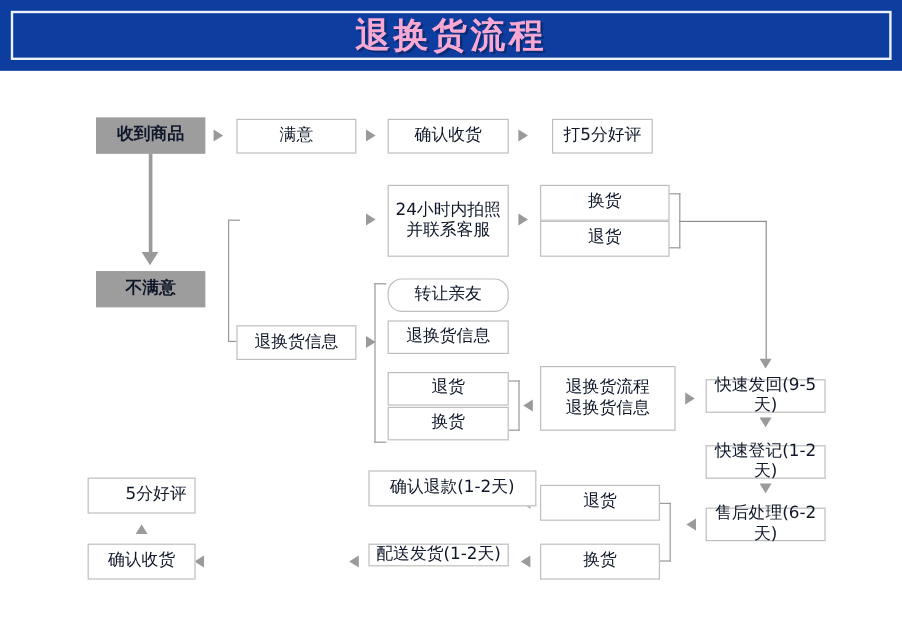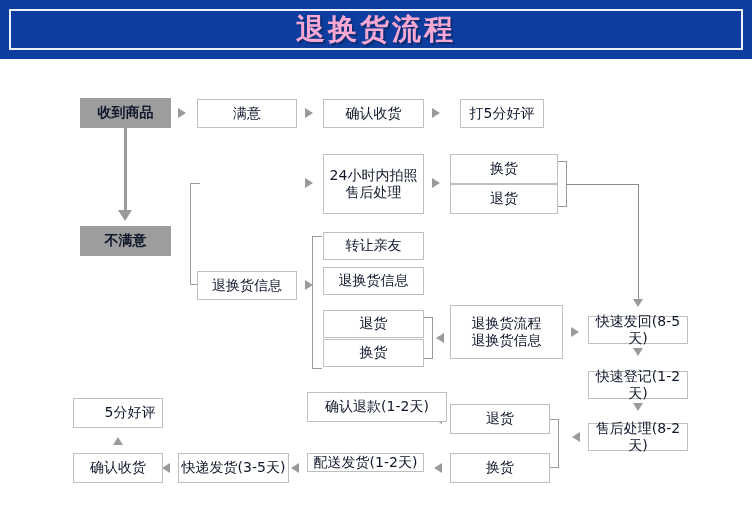--- a/index.html
+++ b/index.html
@@ -166,77 +166,76 @@
   <div class="arr arr-d big" style="left:118px; top:210px;"></div>
 
   <div class="box filled" style="left:80px; top:226px; width:91px; height:30px;">不满意</div>
 
   <div class="bracket-l" style="left:190px; top:183px; width:10px; height:102px;"></div>
 
 
   <div class="arr arr-r" style="left:305px; top:178px;"></div>
 
   <div class="box" style="left:323px; top:154px; width:101px; height:60px;">24小时内拍照
-售后处理</div>
+并联系客服</div>
 
   <div class="arr arr-r" style="left:432px; top:178px;"></div>
 
   <div class="box" style="left:450px; top:154px; width:108px; height:30px;">换货</div>
   <div class="box" style="left:450px; top:184px; width:108px; height:30px;">退货</div>
 
   <div class="bracket-r" style="left:558px; top:161px; width:9px; height:46px;"></div>
   <div class="hline" style="left:566px; top:184px; width:73px;"></div>
   <div class="vline" style="left:638px; top:184px; height:116px;"></div>
   <div class="arr arr-d" style="left:633px; top:299px;"></div>
 
   <div class="box" style="left:197px; top:271px; width:100px; height:29px;">退换货信息</div>
 
   <div class="arr arr-r" style="left:305px; top:280px;"></div>
 
   <div class="bracket-l" style="left:312px; top:236px; width:10px; height:133px;"></div>
 
-  <div class="box" style="left:323px; top:232px; width:101px; height:28px;">转让亲友</div>
+  <div class="box" style="left:323px; top:232px; width:101px; height:28px;border-radius:12px;">转让亲友</div>
   <div class="box" style="left:323px; top:267px; width:101px; height:28px;">退换货信息</div>
   <div class="box" style="left:323px; top:310px; width:101px; height:28px;">退货</div>
   <div class="box" style="left:323px; top:339px; width:101px; height:28px;">换货</div>
 
   <div class="bracket-r" style="left:424px; top:317px; width:9px; height:42px;"></div>
   <div class="arr arr-l" style="left:436px; top:333px;"></div>
 
   <div class="box" style="left:450px; top:305px; width:113px; height:54px;">退换货流程
 退换货信息</div>
 
   <div class="arr arr-r" style="left:571px; top:327px;"></div>
 
-  <div class="box" style="left:588px; top:316px; width:100px; height:28px;">快速发回(8-5天)</div>
+  <div class="box" style="left:588px; top:316px; width:100px; height:28px;">快速发回(9-5天)</div>
 
   <div class="arr arr-d" style="left:633px; top:348px;"></div>
 
   <div class="box" style="left:588px; top:371px; width:100px; height:28px;">快速登记(1-2天)</div>
 
   <div class="arr arr-d" style="left:633px; top:403px;"></div>
 
-  <div class="box" style="left:588px; top:423px; width:100px; height:28px;">售后处理(8-2天)</div>
+  <div class="box" style="left:588px; top:423px; width:100px; height:28px;">售后处理(6-2天)</div>
 
   <div class="arr arr-l" style="left:572px; top:432px;"></div>
 
   <div class="bracket-r" style="left:550px; top:419px; width:9px; height:49px;"></div>
 
   <div class="box" style="left:450px; top:404px; width:100px; height:30px;">退货</div>
   <div class="box" style="left:450px; top:453px; width:100px; height:30px;">换货</div>
 
   <div class="arr arr-l" style="left:434px; top:414px;"></div>
   <div class="arr arr-l" style="left:434px; top:463px;"></div>
 
   <div class="box" style="left:307px; top:392px; width:140px; height:30px;text-align:center;">确认退款(1-2天)</div>
   <div class="box" style="left:307px; top:453px; width:117px; height:19px;">配送发货(1-2天)</div>
 
   <div class="arr arr-l" style="left:291px; top:463px;"></div>
 
-  <div class="box" style="left:178px; top:453px; width:111px; height:30px;">快递发货(3-5天)</div>
 
   <div class="arr arr-l" style="left:162px; top:463px;"></div>
 
   <div class="box" style="left:73px; top:453px; width:90px; height:30px;">确认收货</div>
 
   <div class="arr arr-u" style="left:113px; top:437px;"></div>
 
   <div class="box" style="left:73px; top:398px; width:90px; height:30px;padding-left:24px;">5分好评</div>
 
 </div>

